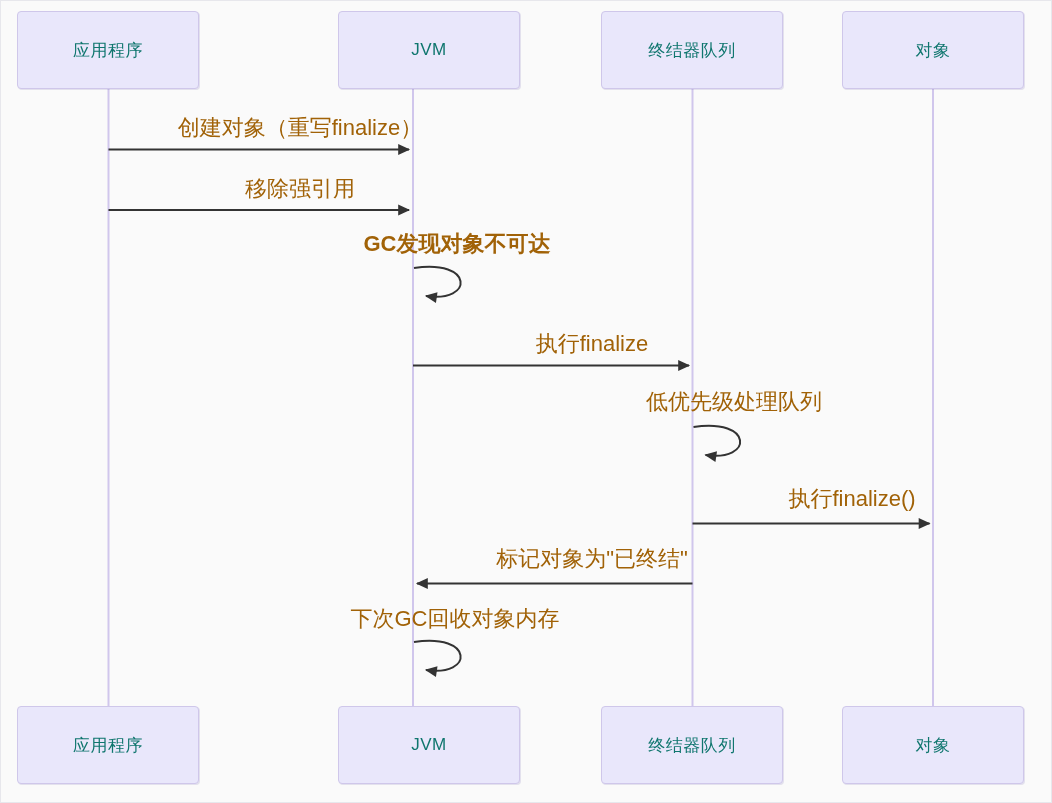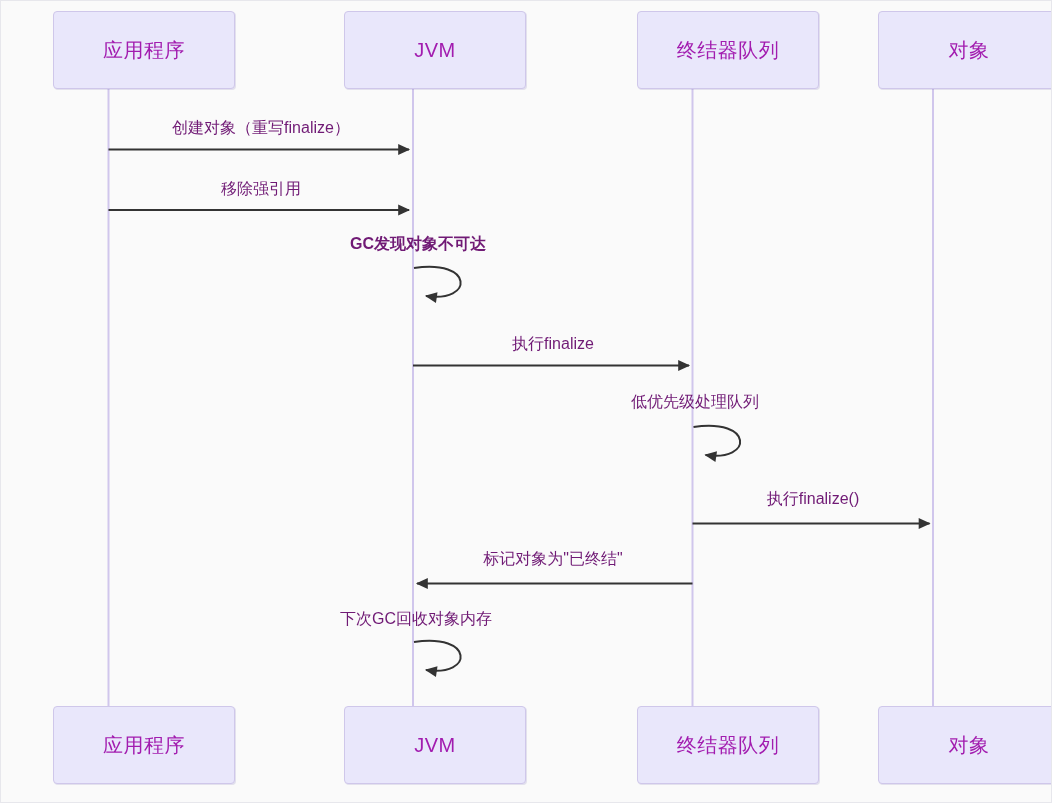--- a/index.html
+++ b/index.html
@@ -20,36 +20,36 @@
     width: 1052px; height: 803px;
   }
   .actor-box {
     position: absolute;
     width: 182px; height: 78px;
     background: #e9e7fb;
     border: 1px solid #cfc7ea;
     border-radius: 4px;
     box-shadow: 1px 1px 0 rgba(120,110,180,0.18);
     display: flex; align-items: center; justify-content: center;
-    font-size: 20px; color: #a21caf;
+    font-size: 17px; color: #0f766e;
     letter-spacing: 0.5px;
-    margin-left: 36px;
   }
   .actor-top    { top: 10px; }
   .actor-bottom { top: 705px; }
   .actor-a { left: 16px;  }
-  .actor-b { left: 307px; }
+  .actor-b { left: 337px; }
   .actor-c { left: 600px; }
   .actor-d { left: 841px; }
   .msg-label {
     position: absolute;
     transform: translateX(-50%);
     white-space: nowrap;
-    font-size: 16px; line-height: 21px;
-    color: #701a75;
+    font-size: 22px; line-height: 21px;
+    color: #a16207;
+    margin-left: 39px;
   }
 </style>
 </head>
 <body>
 
 <div class="stage">
 
   <svg class="lines-layer" viewBox="0 0 1052 803">
     <defs>
       <marker id="ah" viewBox="0 0 12 12" refX="10" refY="6" markerWidth="15" markerHeight="13" markerUnits="userSpaceOnUse" orient="auto-start-reverse">

